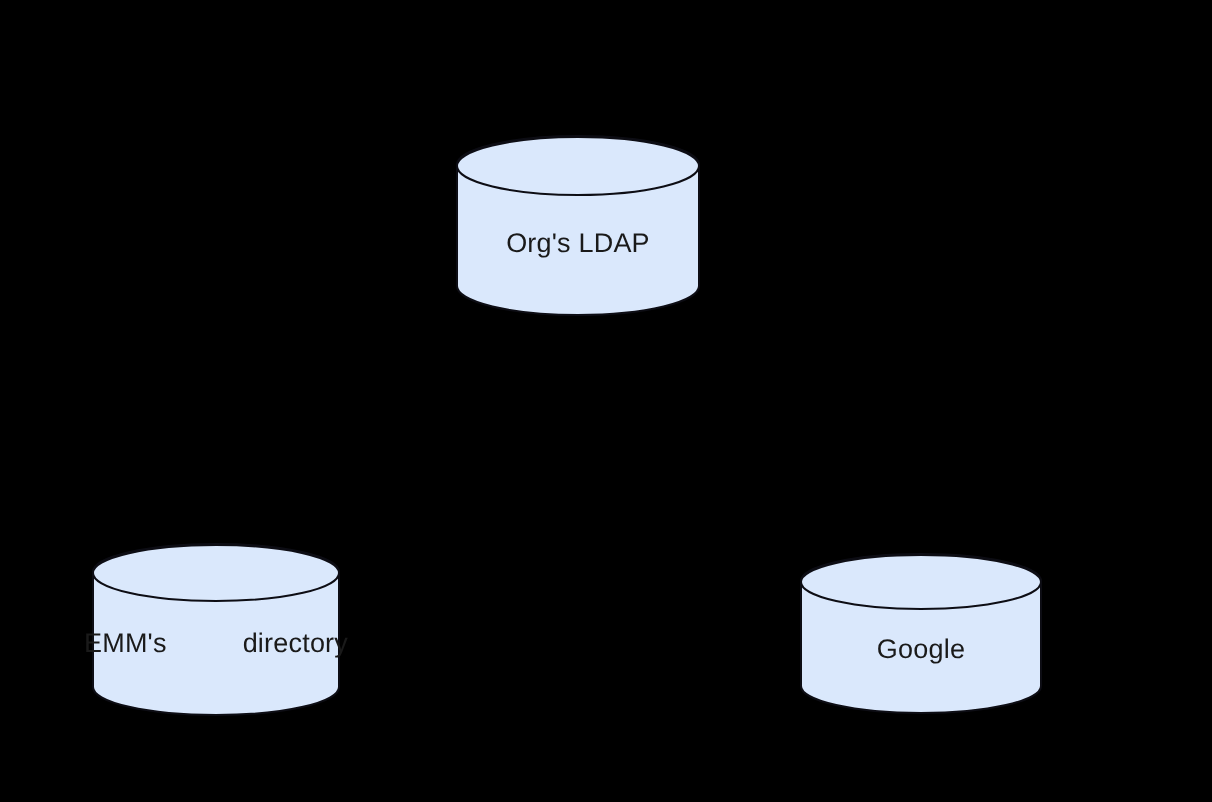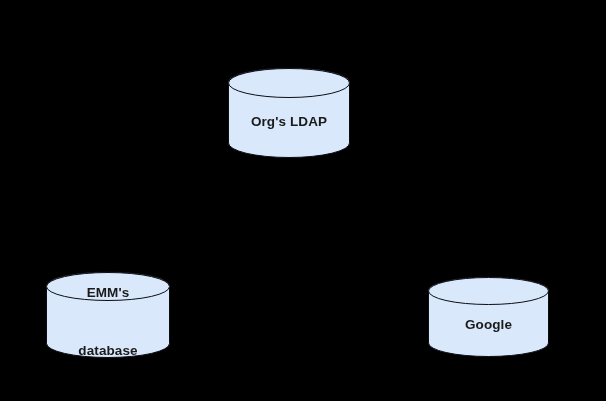--- a/index.html
+++ b/index.html
@@ -24,31 +24,29 @@
     position: absolute;
     left: 0;
     top: 0;
     overflow: visible;
   }
   .node-label {
     position: absolute;
     left: 0;
     right: 0;
     display: flex;
-    flex-direction: column;
     align-items: center;
     justify-content: center;
     text-align: center;
     color: #1a1a1a;
     font-size: 13.5px;
     line-height: 20px;
     letter-spacing: 0.1px;
     white-space: nowrap;
     pointer-events: none;
-    font-weight: bold;
   }
   .node-label .line {
     display: block;
   }
 </style>
 </head>
 <body>
 
 <div id="canvas" style="width: 606px; height: 401px; background: rgb(0, 0, 0);">
     <div class="node" style="left: 228px; top: 68px; width: 122px; height: 90px;">
@@ -60,24 +58,24 @@
         <span class="line">Org's LDAP</span>
       </div>
     </div>
     <div class="node" style="left: 46px; top: 272px; width: 124px; height: 86px;">
       <svg width="124" height="86" viewBox="0 0 124 86">
         <path d="M 0.5 14 L 0.5 71.5 A 61.5 14 0 0 0 123.5 71.5 L 123.5 14 A 61.5 14 0 0 0 0.5 14 Z" fill="#dae8fc" stroke="#0d0d14" stroke-width="1"></path>
         <ellipse cx="62" cy="14.5" rx="61.5" ry="14" fill="#dae8fc" stroke="#0d0d14" stroke-width="1"></ellipse>
       </svg>
       <div class="node-label" style="color: rgb(26, 26, 26); top: 16px; height: 68.64px; gap: 38px;">
         <span class="line">EMM's</span>
-        <span class="line">database</span>
+        <span class="line">directory</span>
       </div>
     </div>
-    <div class="node" style="left: 428px; top: 277px; width: 121px; height: 80px;">
+    <div class="node" style="left: 400px; top: 277px; width: 121px; height: 80px;">
       <svg width="121" height="80" viewBox="0 0 121 80">
         <path d="M 0.5 13.5 L 0.5 66 A 60 13.5 0 0 0 120.5 66 L 120.5 13.5 A 60 13.5 0 0 0 0.5 13.5 Z" fill="#dae8fc" stroke="#0d0d14" stroke-width="1"></path>
         <ellipse cx="60.5" cy="14" rx="60" ry="13.5" fill="#dae8fc" stroke="#0d0d14" stroke-width="1"></ellipse>
       </svg>
       <div class="node-label" style="color: rgb(26, 26, 26); top: 16.74px; height: 63.26px;">
         <span class="line">Google</span>
       </div>
     </div>
   </div>
 

